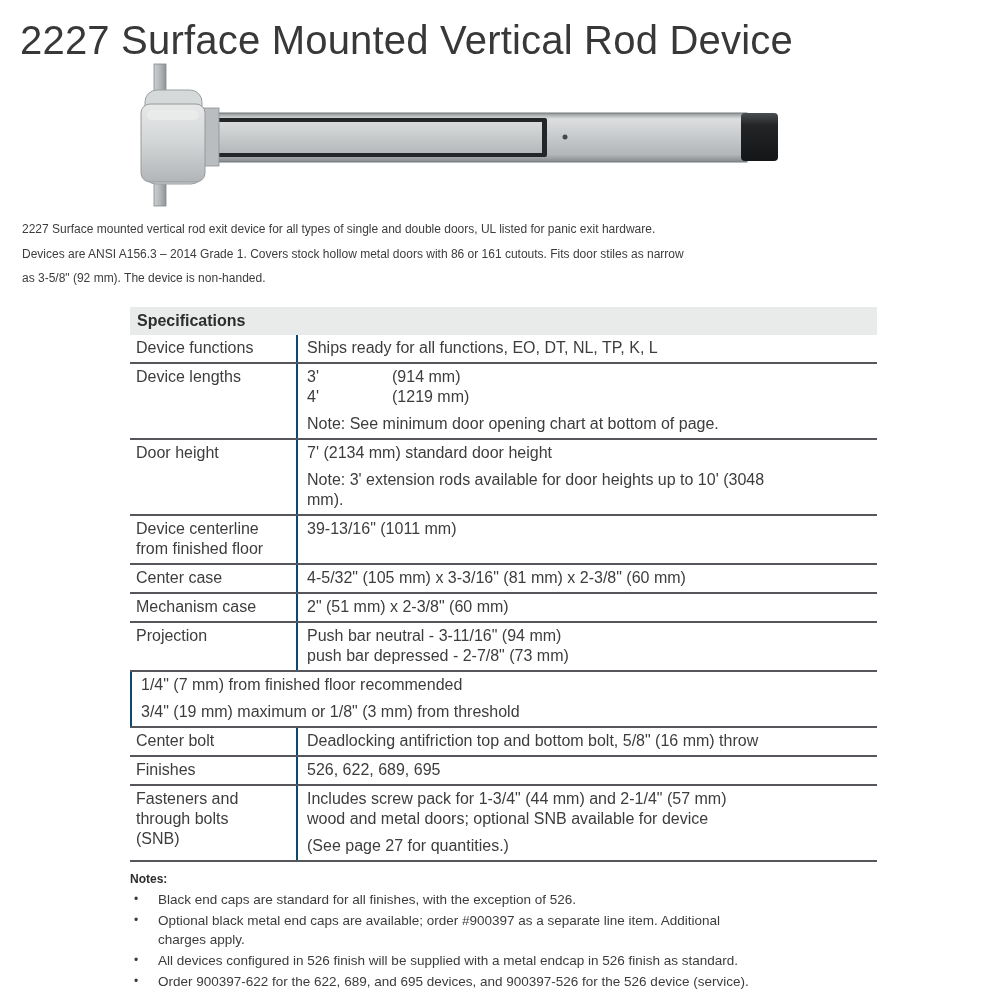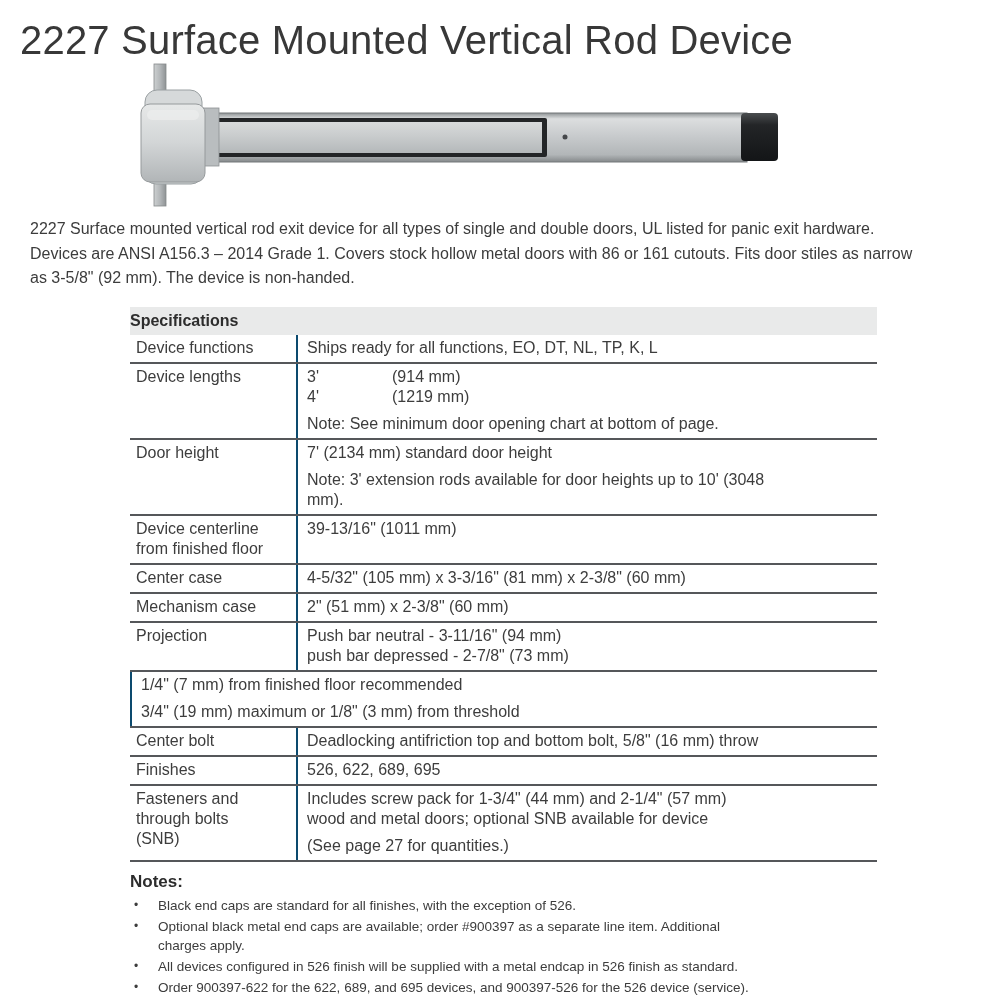--- a/index.html
+++ b/index.html
@@ -15,38 +15,39 @@
     position: absolute;
     left: 20px; top: 18px;
     font-size: 40px;
     font-weight: 500;
     color: #383838;
     letter-spacing: 0.2px;
   }
   .device-svg { position: absolute; left: 115px; top: 60px; }
   .intro {
     position: absolute;
-    left: 30px; top: 217px;
+    left: 22px; top: 217px;
     width: 966px;
-    font-size: 16px;
+    font-size: 12px;
     line-height: 24.5px;
     white-space: pre-line;
     color: #3c3c3c;
   }
   .spec-table {
     position: absolute;
     left: 130px; top: 307px;
     width: 747px;
     font-size: 16px;
   }
   .spec-header {
     background: #e9eaea;
     font-weight: bold;
     height: 28px;
     line-height: 28px;
+    padding-left: 7px;
     color: #2d2d2d;
   }
   .spec-row { display: flex; border-bottom: 2px solid #55575a; }
   .spec-label {
     width: 166px;
     flex-shrink: 0;
     padding: 3px 20px 4px 6px;
     line-height: 20px;
   }
   .spec-value {
@@ -57,21 +58,21 @@
   }
   .cell-line { white-space: pre-line; }
   .cell-line.gap { margin-top: 7px; }
   .c1 { display: inline-block; width: 85px; }
   .notes {
     position: absolute;
     left: 130px; top: 872px;
     width: 848px;
   }
   .notes-heading {
-    font-size: 17px;
+    font-size: 12px;
     font-weight: bold;
     color: #2d2d2d;
     margin-bottom: 4px;
   }
   .note-item {
     display: flex;
     font-size: 13.5px;
     line-height: 19px;
     margin-bottom: 2px;
     color: #3c3c3c;

